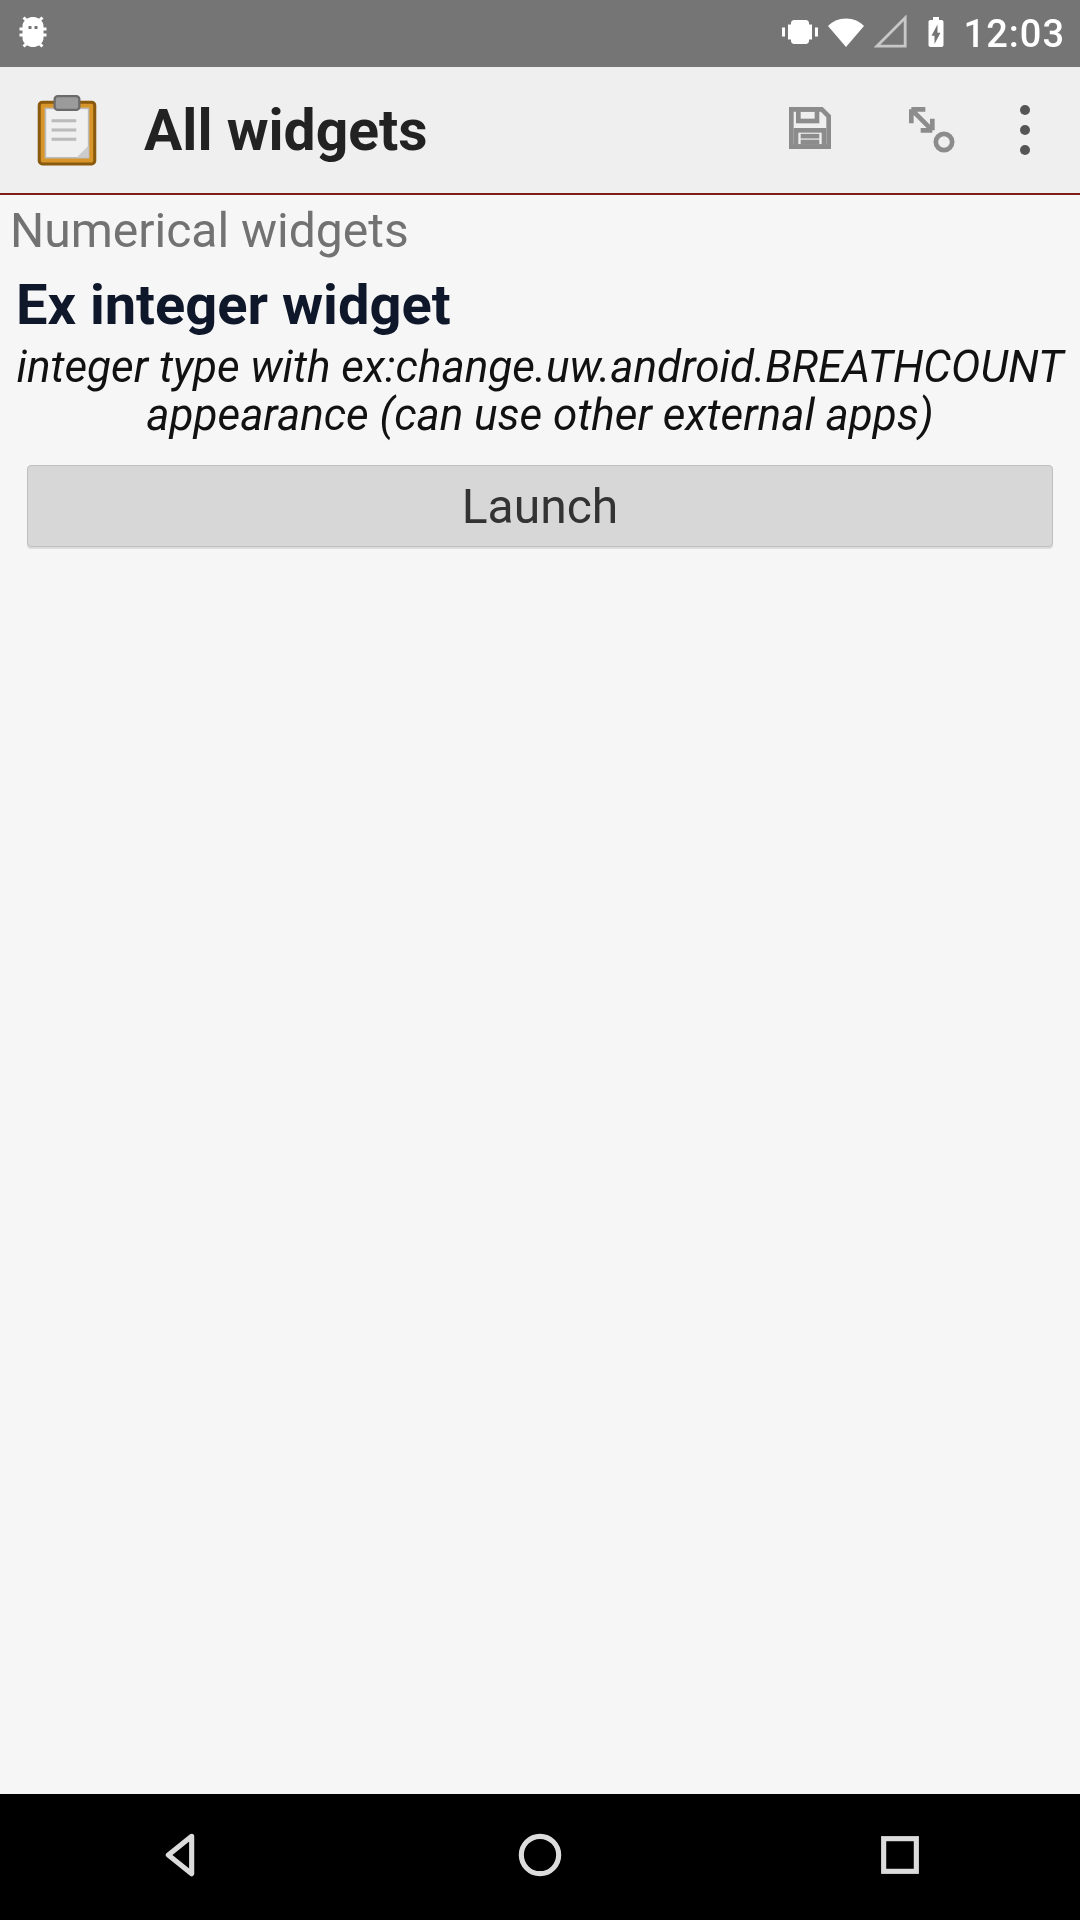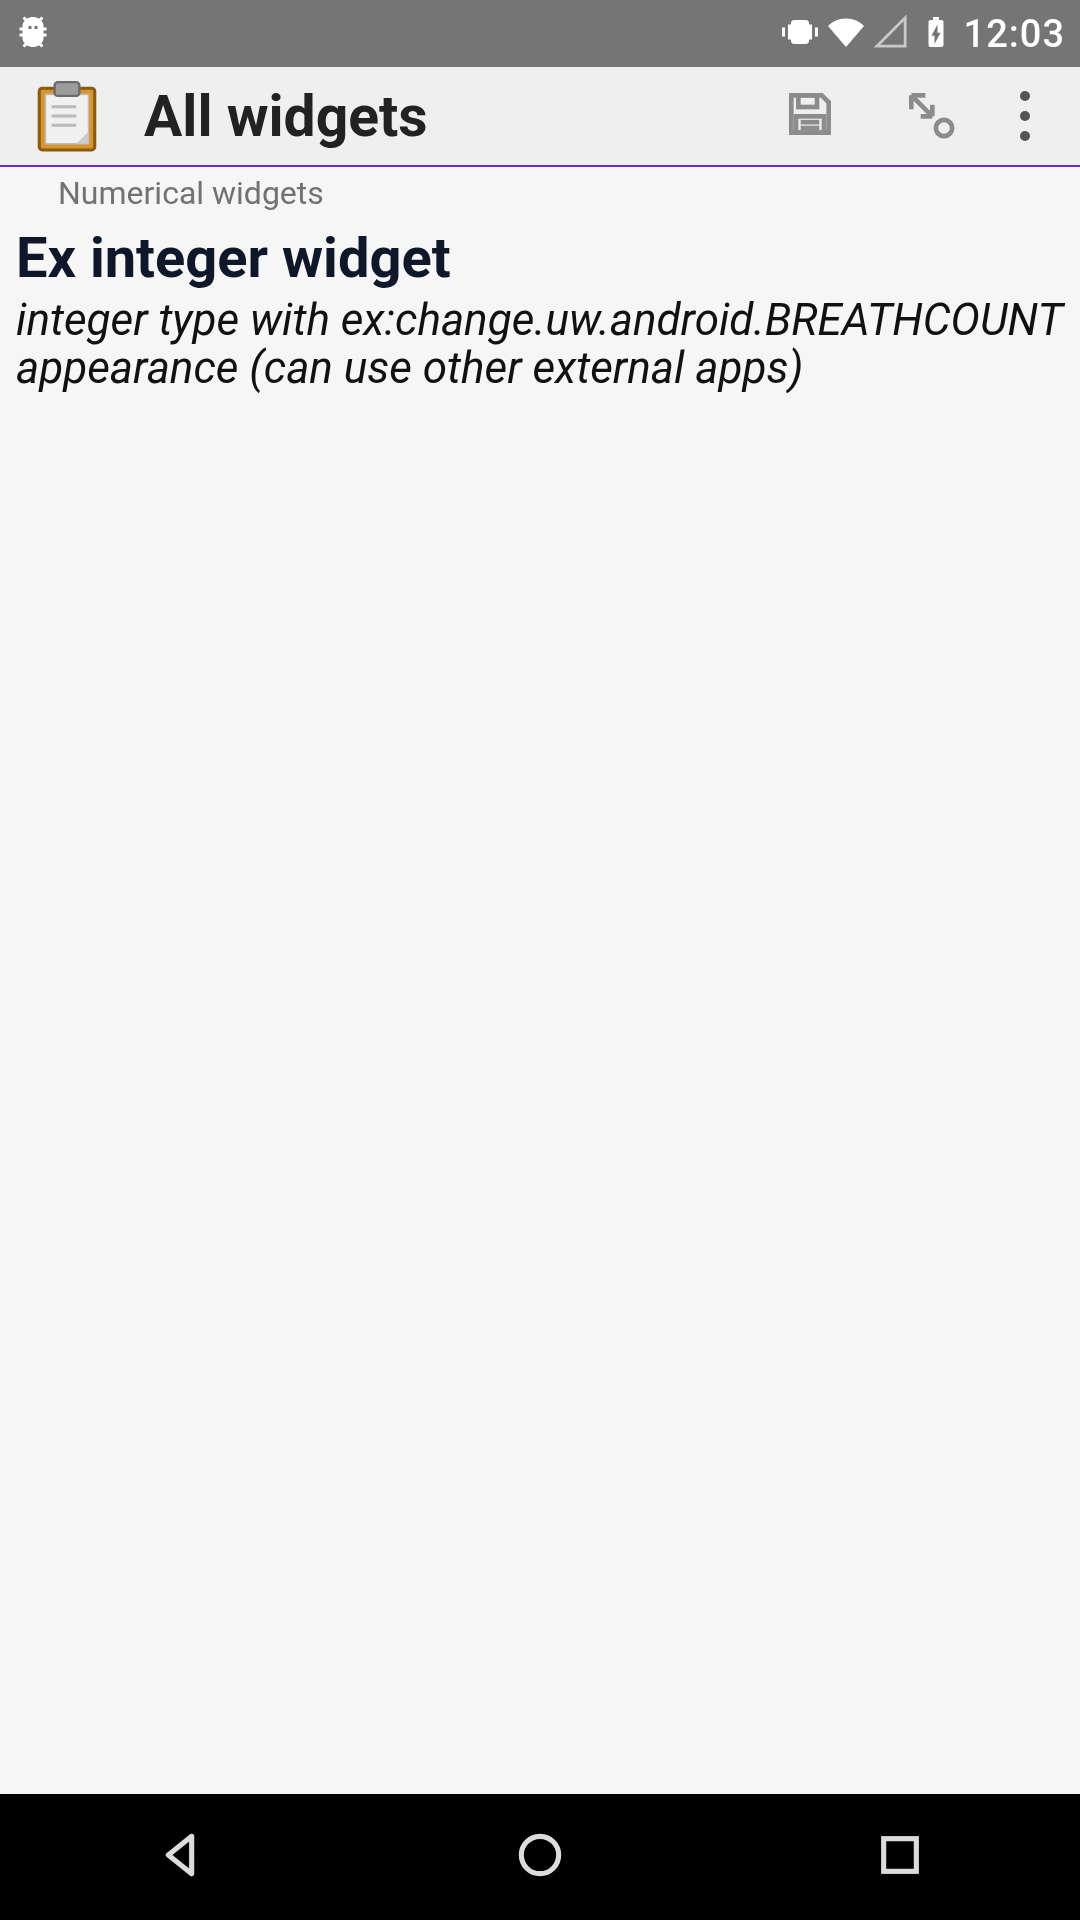--- a/index.html
+++ b/index.html
@@ -28,23 +28,23 @@
       font-size: 38px;
       font-weight: 500;
       letter-spacing: 1px;
     }
     .debug-icon svg { width: 36px; height: 36px; }
     .status-icon svg { width: 36px; height: 36px; }
     .cell-icon svg { width: 34px; height: 34px; opacity: 0.6; }
 
     
     .toolbar {
-      height: 100px;
+      height: 128px;
       background: #efefef;
-      border-bottom: 2px solid #6d28d9;
+      border-bottom: 2px solid #7f1d1d;
       display: flex;
       align-items: center;
       padding: 0 20px 0 30px;
     }
     .app-icon { width: 74px; height: 74px; margin-right: 40px; }
     .toolbar-title {
       flex: 1;
       font-size: 57px;
       font-weight: 700;
       color: #222;
@@ -68,39 +68,39 @@
     .more-dots .dot {
       width: 10px;
       height: 10px;
       background: #555;
       border-radius: 50%;
     }
 
     
     .content { padding: 5px 10px 0 10px; }
     .section-header {
-      font-size: 32px;
+      font-size: 48px;
       color: #727272;
       padding: 2px 0 6px 0;
-      margin-left: 48px;
     }
     .widget-title {
       font-size: 56px;
       font-weight: 700;
       color: #0f172a;
       line-height: 1.1;
       padding: 10px 6px 6px 6px;
     }
     .widget-subtitle {
       font-size: 44px;
       font-style: italic;
       font-weight: 400;
       color: #111;
       line-height: 1.1;
       padding: 0 6px 18px 6px;
+      text-align: center;
     }
     .launch-button {
       display: block;
       width: calc(100% - 34px);
       margin: 8px auto 0 auto;
       height: 82px;
       line-height: 82px;
       text-align: center;
       font-size: 48px;
       font-weight: 400;
@@ -199,20 +199,21 @@
       <span class="dot"></span>
       <span class="dot"></span>
     </span>
   </div>
 </div>
 
 <div class="content">
   <div class="section-header">Numerical widgets</div>
   <div class="widget-title">Ex integer widget</div>
   <div class="widget-subtitle">integer type with ex:change.uw.android.BREATHCOUNT appearance (can use other external apps)</div>
+  <div class="launch-button">Launch</div>
 </div>
 
 <div class="nav-bar">
   <div class="nav-btn">
     <span>
       <svg viewBox="0 0 24 24" fill="none" stroke="#dcdcdc" stroke-width="2.2" stroke-linejoin="round">
           <path d="M17 4 L7 12 L17 20 Z"></path>
         </svg>
     </span>
   </div>

